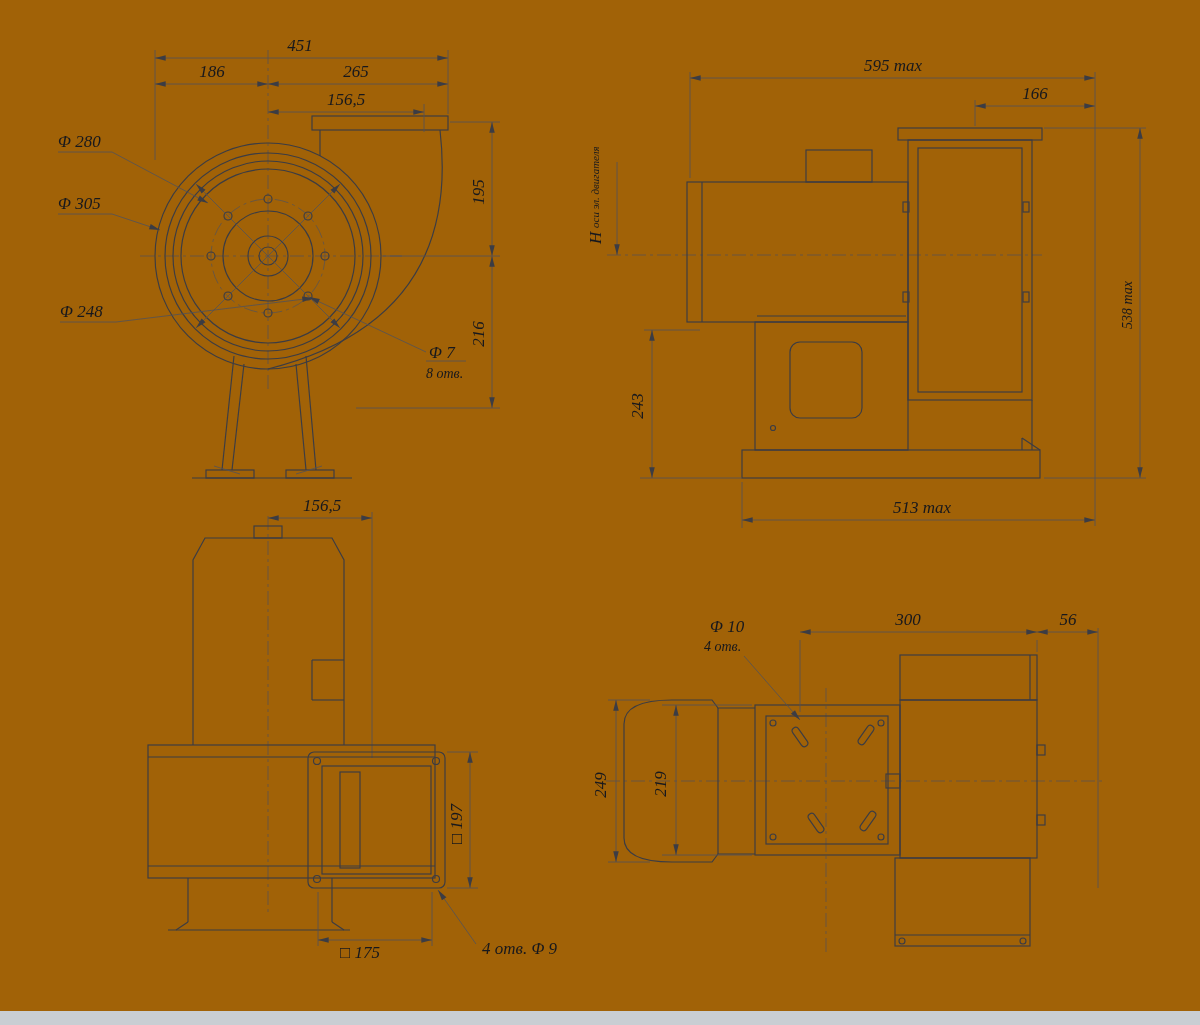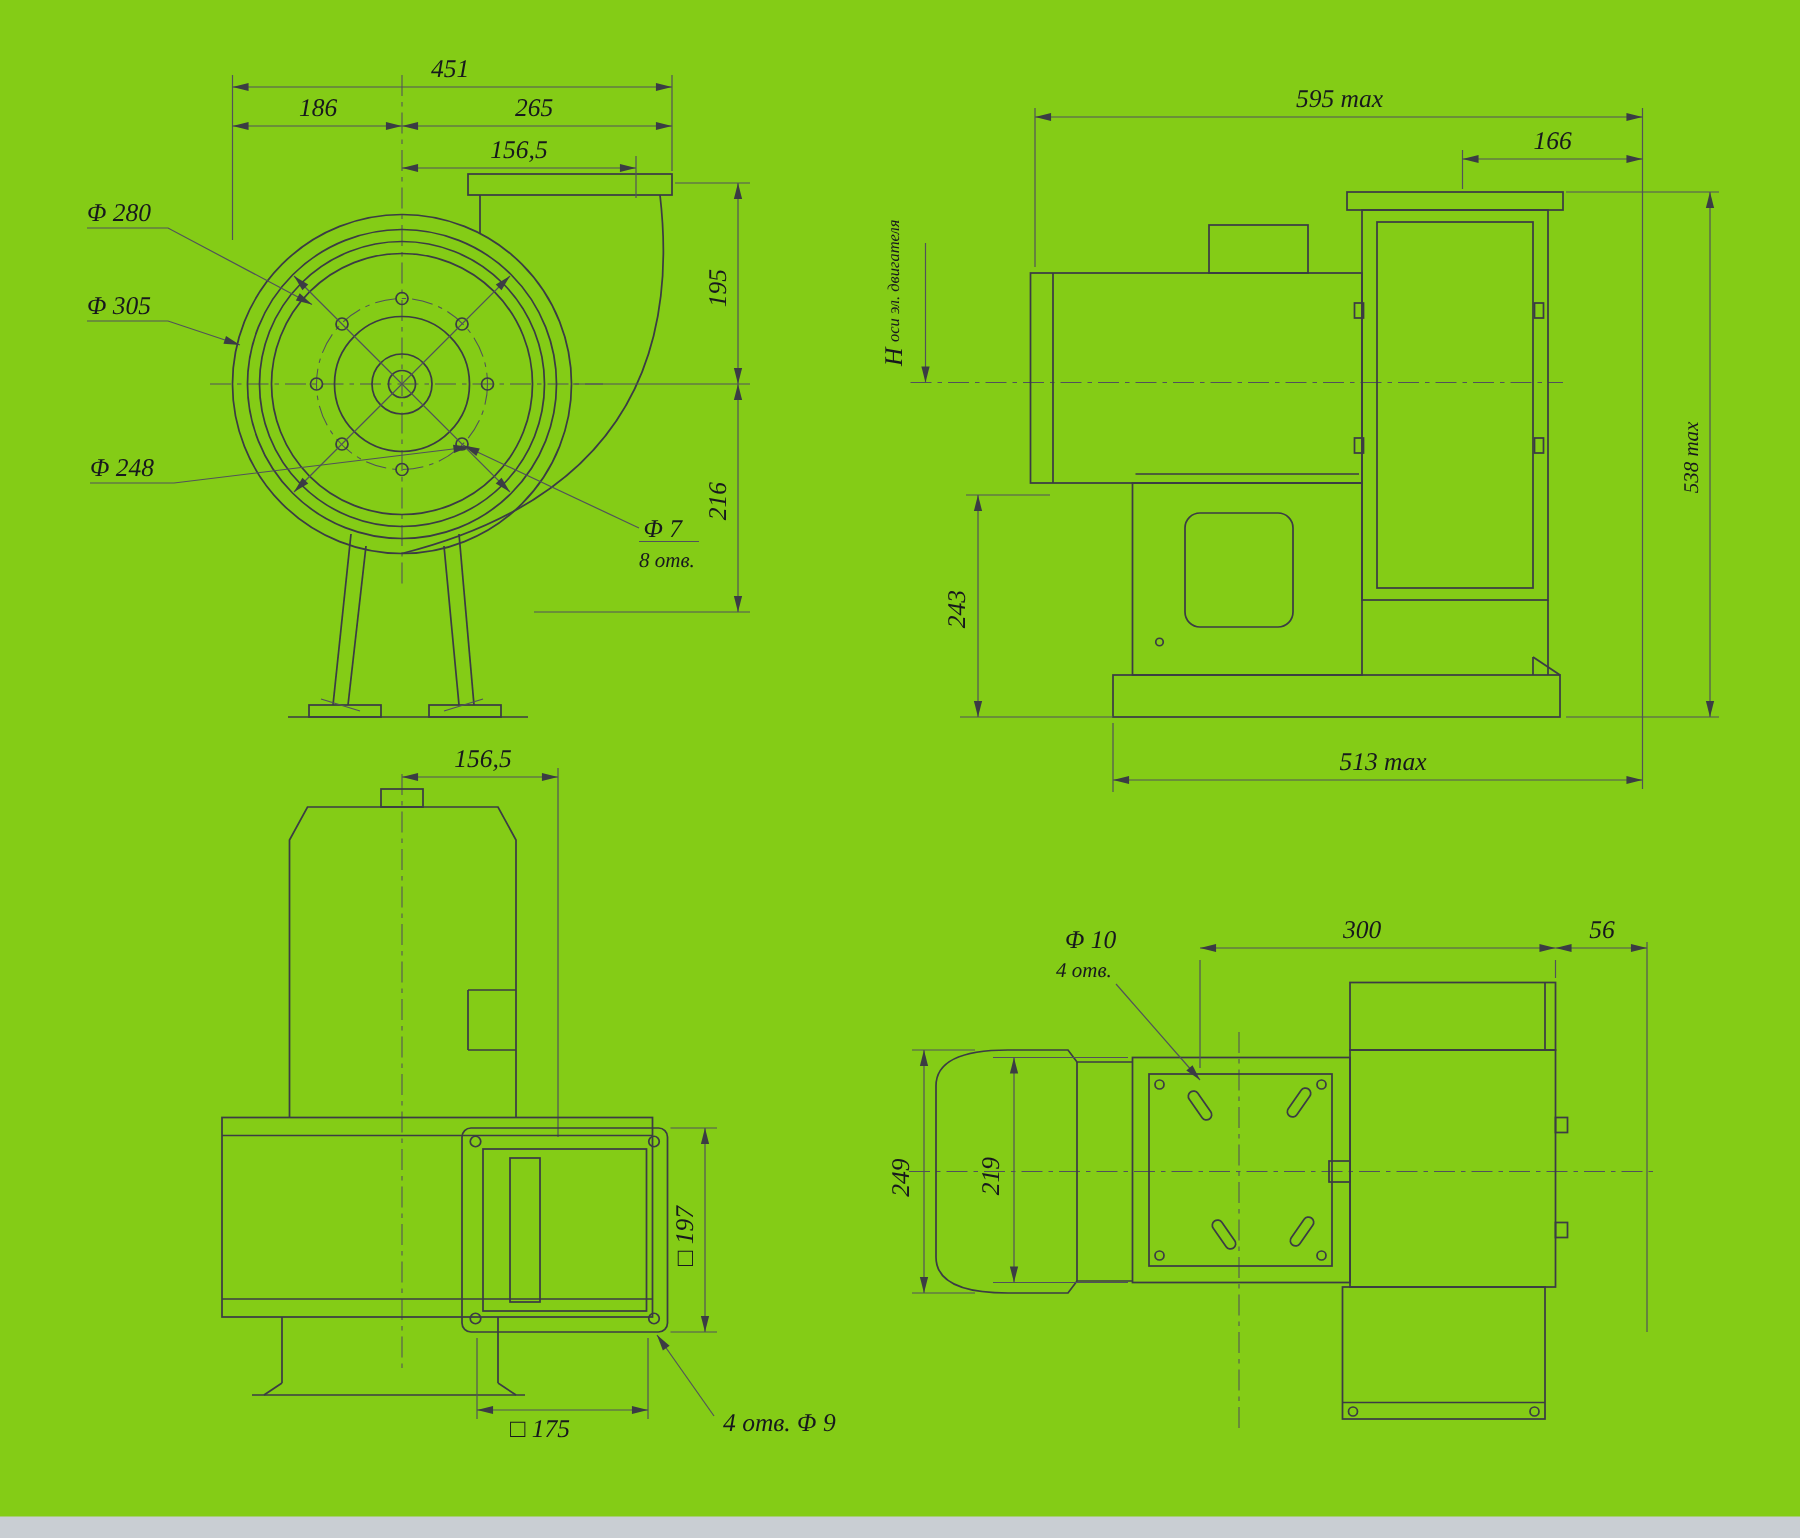--- a/index.html
+++ b/index.html
@@ -1,16 +1,16 @@
 <!DOCTYPE html>
 <html><head>
 <meta charset="utf-8">
 <style>
   html,body{margin:0;padding:0;background:#ffffff;}
-  .stage{position:relative;width:1200px;height:1025px;background:#84cc16;overflow:hidden;
+  .stage{position:relative;width:1200px;height:1025px;background:#a16207;overflow:hidden;
          font-family:"Liberation Sans",sans-serif;}
   .stage svg{position:absolute;left:0;top:0;}
   .footer-bar{position:absolute;left:0;bottom:0;width:1200px;height:14px;background:#c9ced3;}
   
   .ln{stroke:#3b3c44;stroke-width:1.15;fill:none;}
   .thin{stroke:#51525a;stroke-width:0.8;fill:none;}
   .cl{stroke:#51525a;stroke-width:0.7;fill:none;stroke-dasharray:14 4 3 4;}
   .dim{font:italic 17px "Liberation Serif","Liberation Sans",serif;fill:#17181d;}
   .dim-sm{font:italic 14px "Liberation Serif",serif;fill:#17181d;}
   .dim-xs{font:italic 11px "Liberation Serif",serif;fill:#17181d;}

